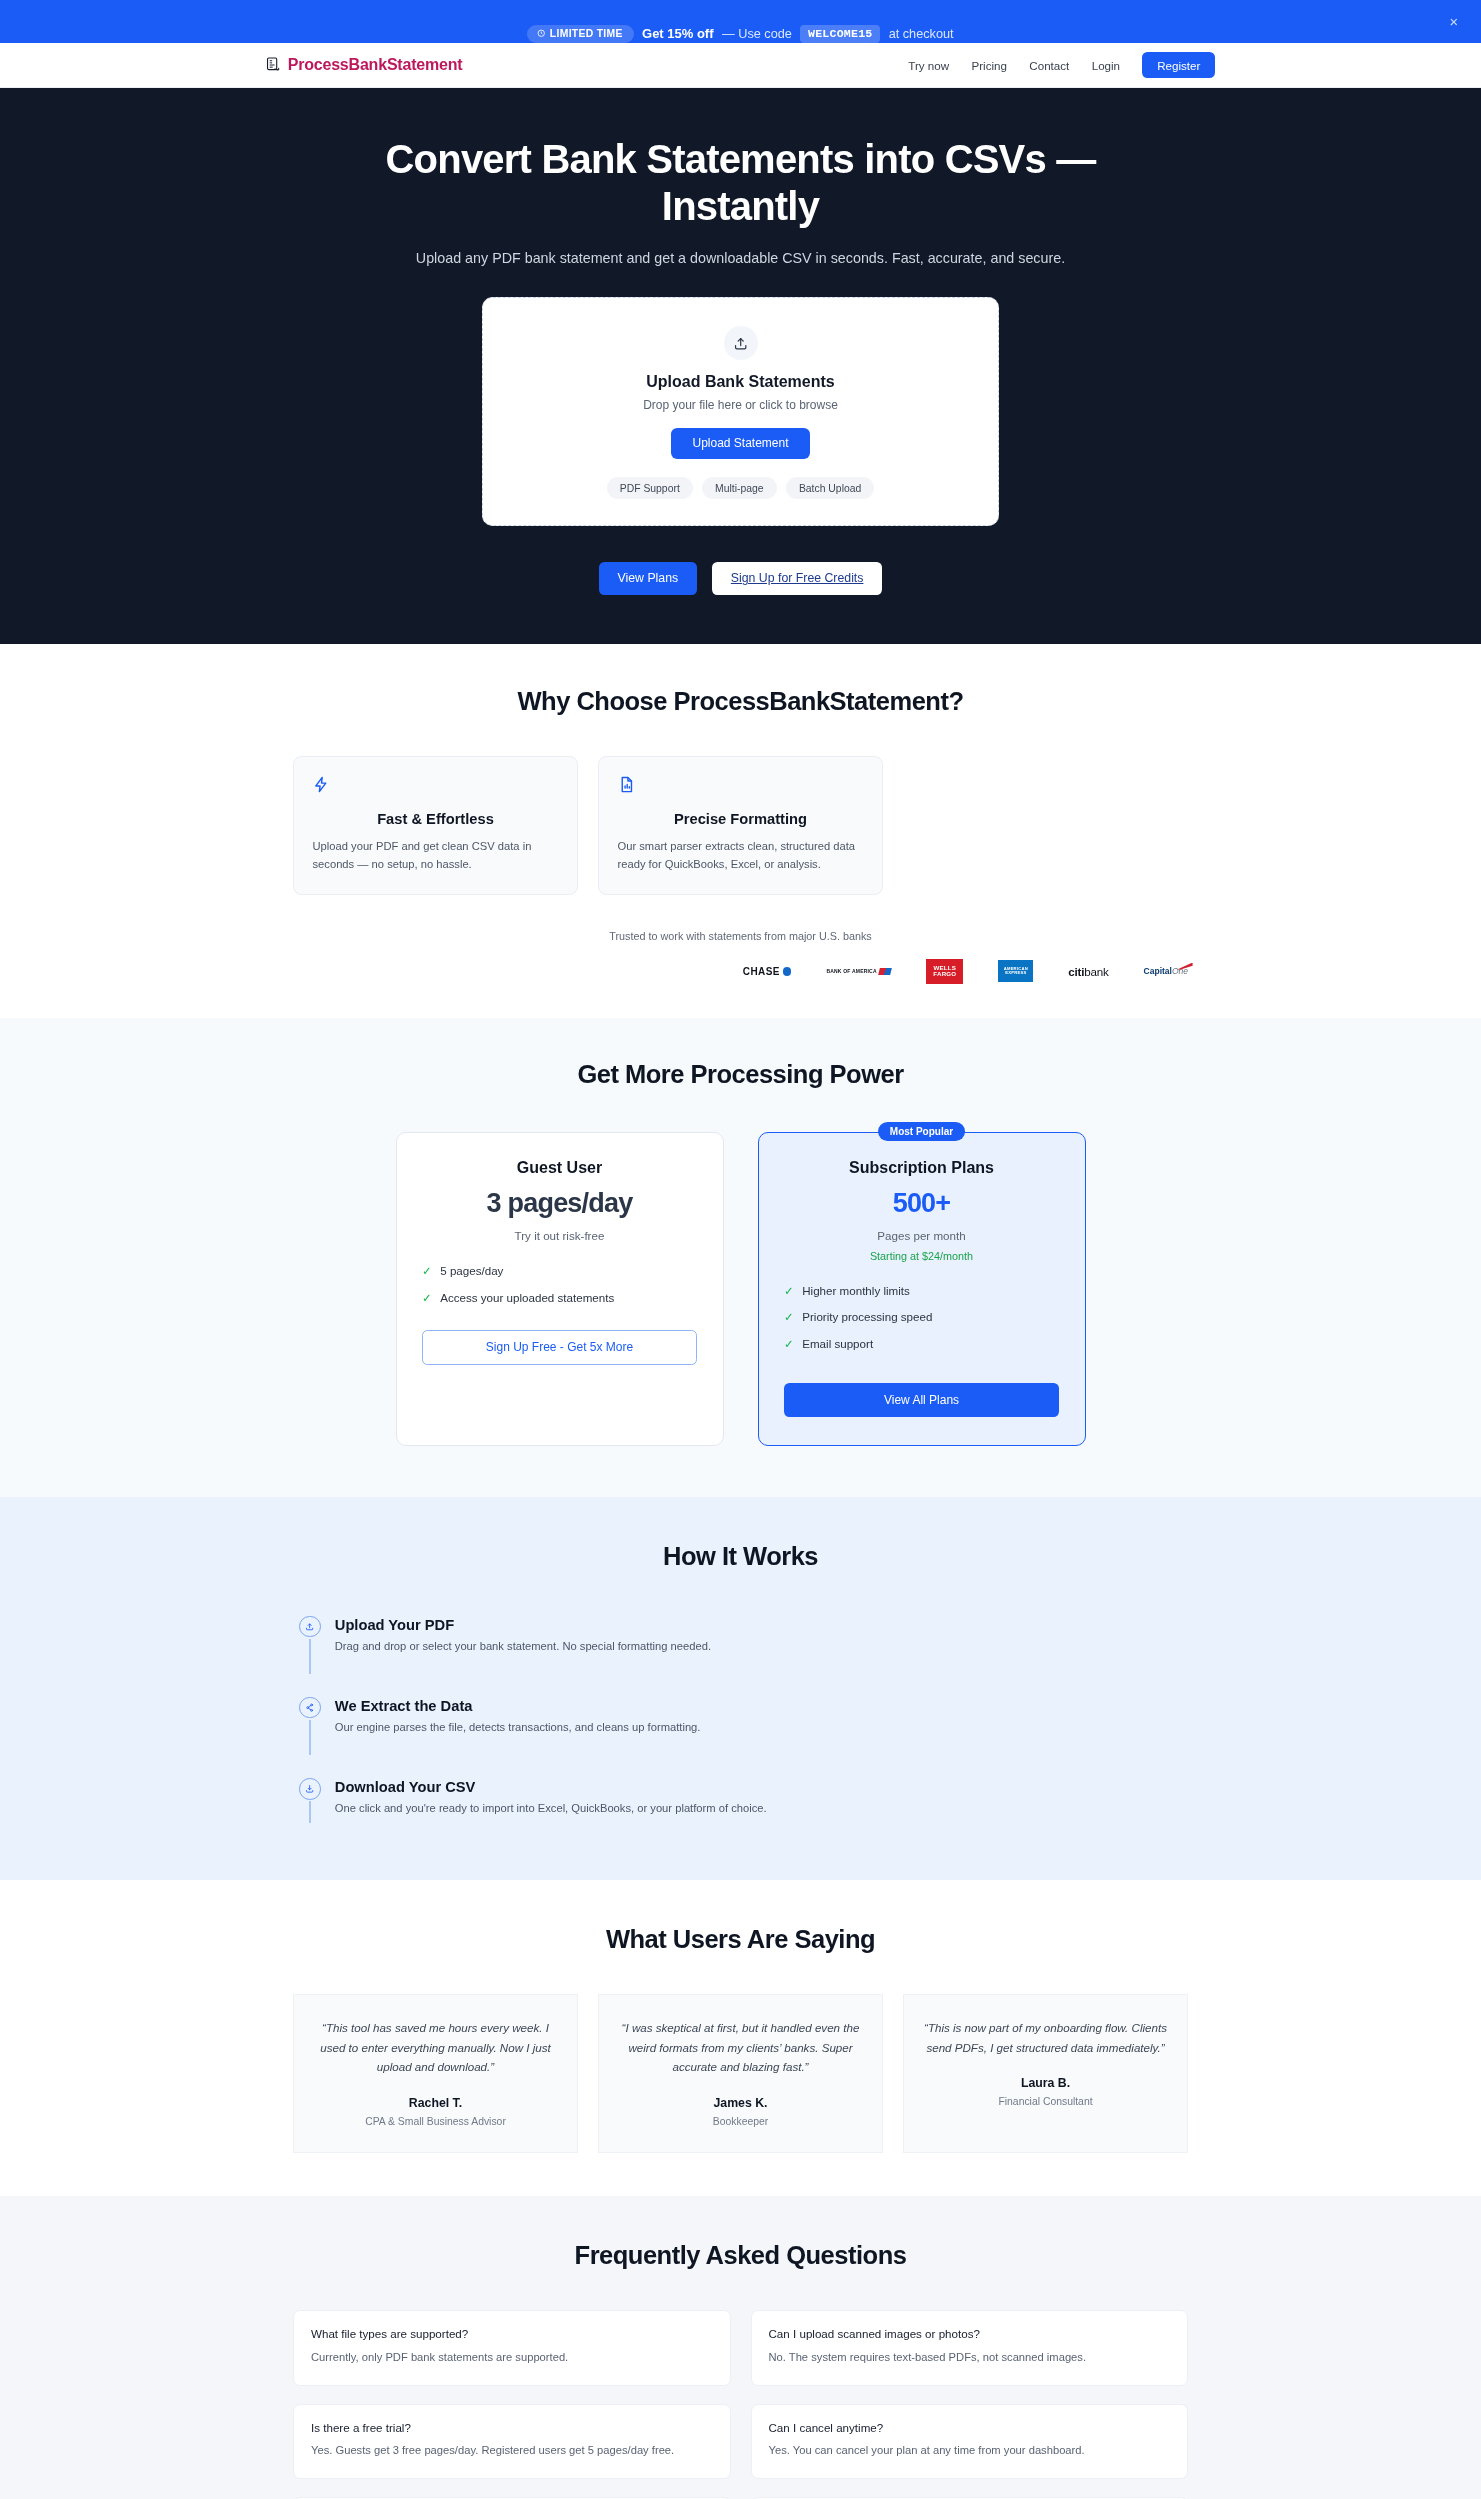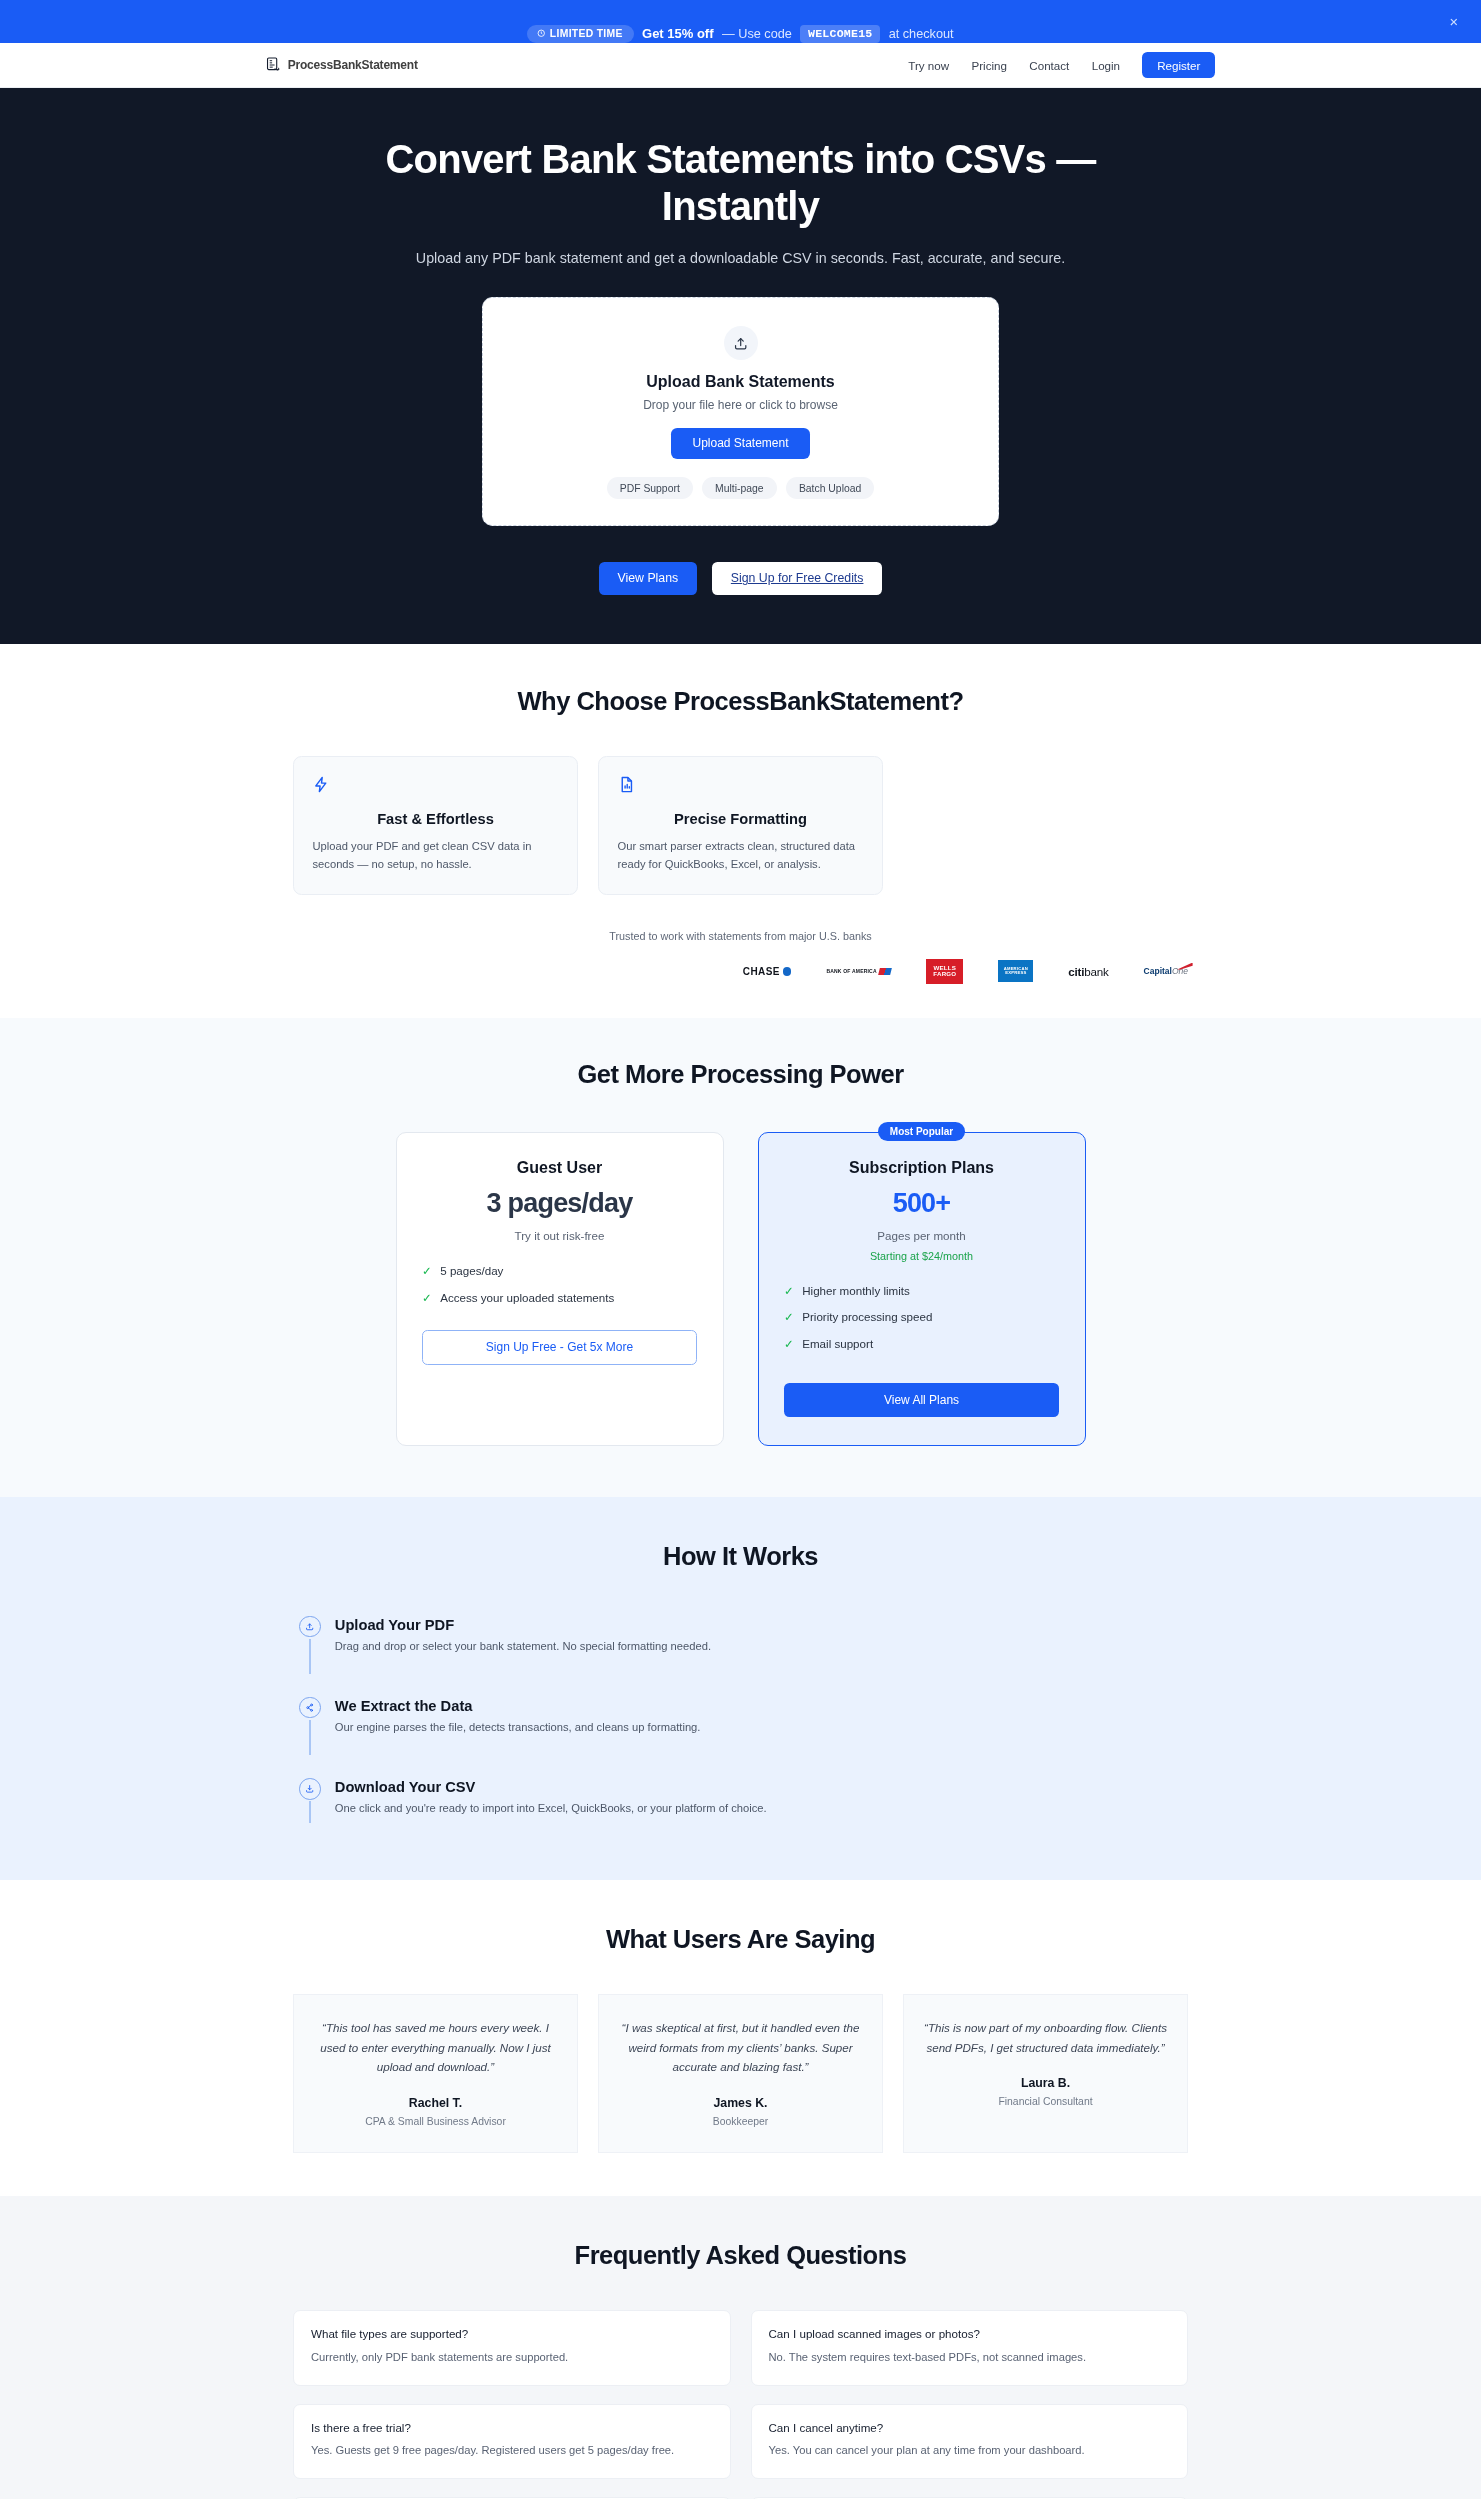--- a/index.html
+++ b/index.html
@@ -50,21 +50,21 @@
   }
 
   
   .nav {
     height:45px; background:#ffffff;
     display:flex; align-items:center; justify-content:space-between;
     padding:0 266px;
     border-bottom:0.8px solid #eceff3;
   }
   .brand { display:flex; align-items:center; gap:7px; }
-  .brand-name { font-size:12px; font-weight:bold; color:#404040; letter-spacing:-0.2px; }
+  .brand-name { font-size:16px; font-weight:bold; color:#be185d; letter-spacing:-0.2px; }
   .nav-links { display:flex; align-items:center; gap:22.4px; }
   .nav-link { font-size:11.6px; color:#3a4250; text-decoration:none; cursor:pointer; }
   .nav-register {
     background:#1a5cf5; color:#fff; font-size:11.6px;
     padding:6.2px 14.7px; border-radius:5.4px; text-decoration:none; cursor:pointer;
     border:none; font-family:"Liberation Sans", sans-serif;
   }
 
   
   .hero {
@@ -484,21 +484,21 @@
         <div class="faq-card">
           <div class="faq-q">What file types are supported?</div>
           <div class="faq-a">Currently, only PDF bank statements are supported.</div>
         </div>
         <div class="faq-card">
           <div class="faq-q">Can I upload scanned images or photos?</div>
           <div class="faq-a">No. The system requires text-based PDFs, not scanned images.</div>
         </div>
         <div class="faq-card">
           <div class="faq-q">Is there a free trial?</div>
-          <div class="faq-a">Yes. Guests get 9 free pages/day. Registered users get 5 pages/day free.</div>
+          <div class="faq-a">Yes. Guests get 3 free pages/day. Registered users get 5 pages/day free.</div>
         </div>
         <div class="faq-card">
           <div class="faq-q">Can I cancel anytime?</div>
           <div class="faq-a">Yes. You can cancel your plan at any time from your dashboard.</div>
         </div>
         <div class="faq-card">
           
           
         </div>
         <div class="faq-card">

